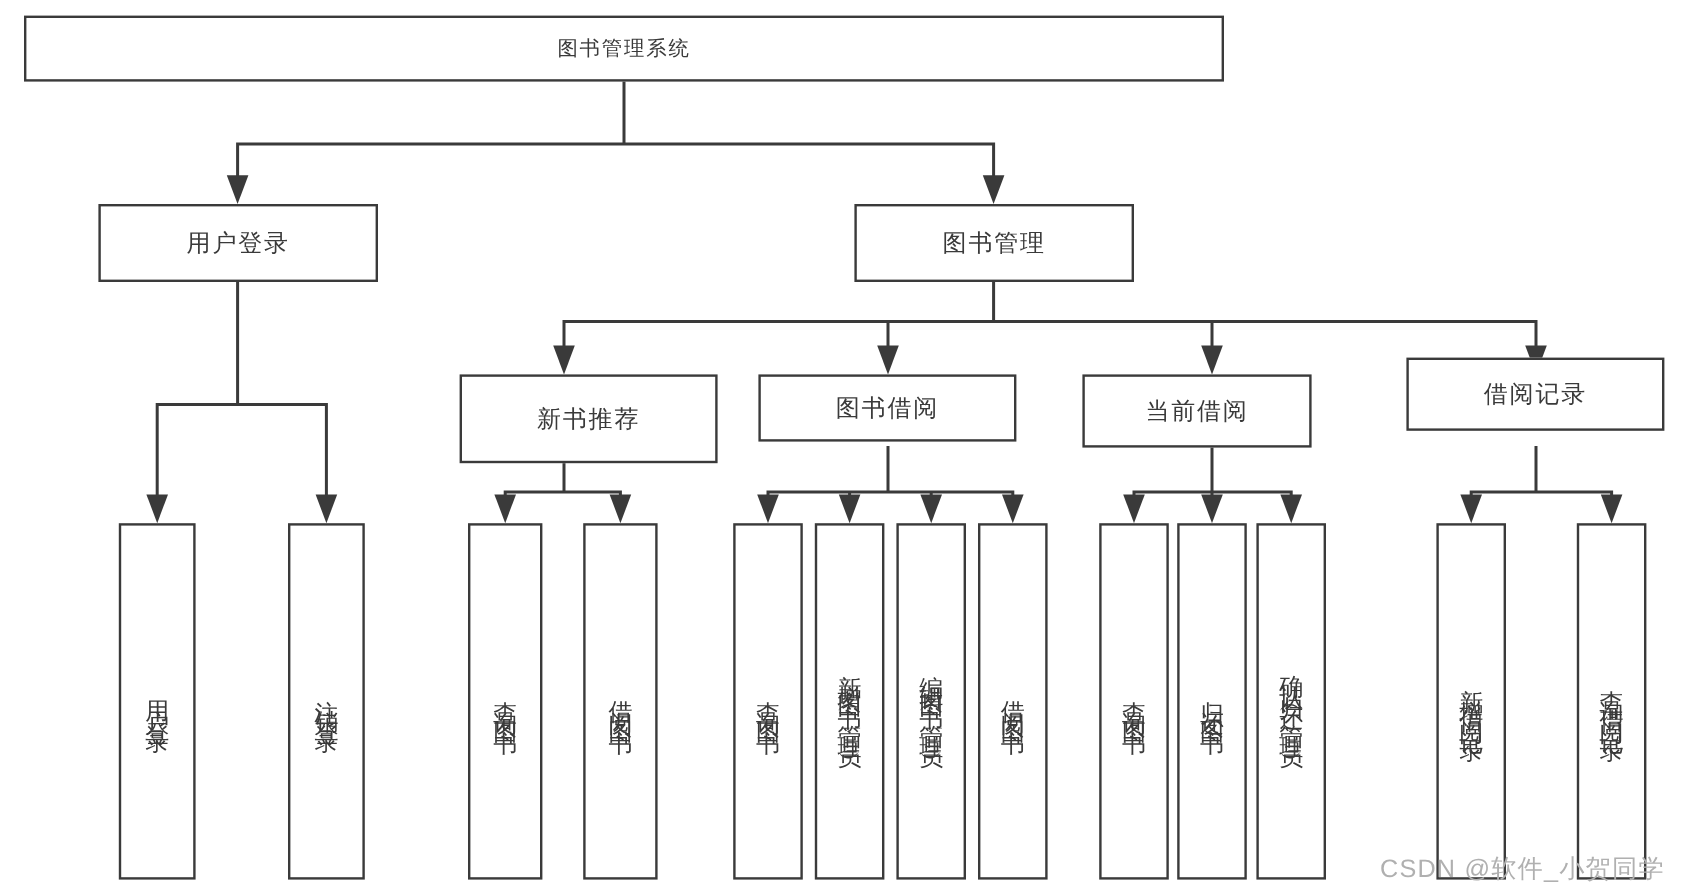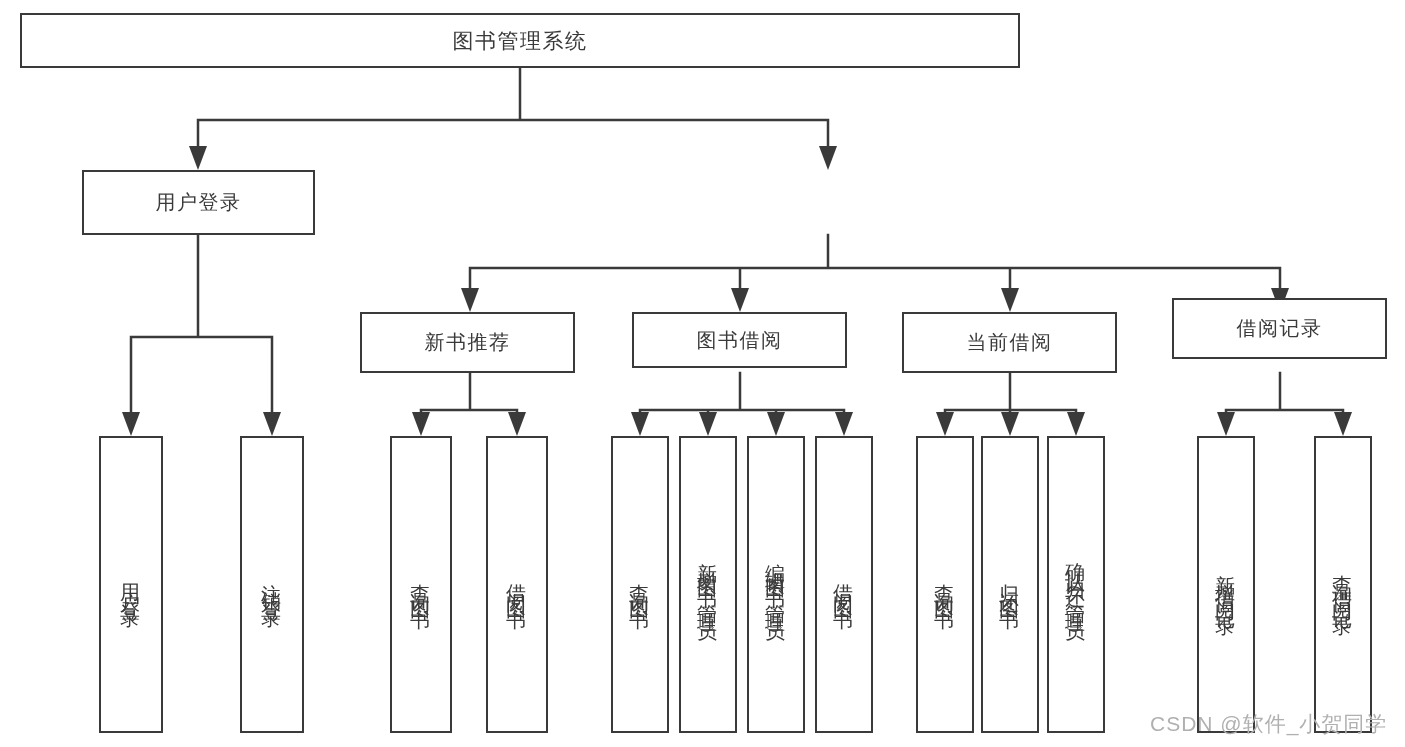--- a/index.html
+++ b/index.html
@@ -20,21 +20,21 @@
   .connectors path{stroke:var(--line);stroke-width:2.5;fill:none;stroke-linecap:square;}
   .connectors polygon{fill:var(--line);}
   .box{
     position:absolute;box-sizing:border-box;
     border:2px solid var(--line);
     background:#fff;
     display:flex;align-items:center;justify-content:center;
     color:var(--text);
   }
   .hlabel{font-size:20px;letter-spacing:1.5px;white-space:nowrap;}
-  .root-box .hlabel{font-size:21px;}
+  .root-box .hlabel{font-size:17px;}
   .vbox .vlabel{
     writing-mode:vertical-rl;
     text-orientation:mixed;
     font-size:20px;
     letter-spacing:0.42em;
     white-space:nowrap;
   }
   .watermark{
     position:absolute;left:1150px;top:710px;
     font-size:21px;color:var(--watermark);
@@ -82,28 +82,31 @@
     <polygon points="1334,412 1352,412 1343,436"></polygon>
   </svg>
 
   <div class="box root-box" style="left:20px;top:13px;width:1000px;height:55px">
     <span class="hlabel">图书管理系统</span>
   </div>
 
   <div class="box" style="left:82px;top:170px;width:233px;height:65px">
     <span class="hlabel">用户登录</span>
   </div>
+  <div class="box" style="left:712px;top:170px;width:233px;height:65px">
+    <span class="hlabel">图书管理</span>
+  </div>
 
-  <div class="box" style="left:360px;top:312px;width:215px;height:61px">
+  <div class="box" style="left:383px;top:312px;width:215px;height:74px">
     <span class="hlabel">新书推荐</span>
   </div>
   <div class="box" style="left:632px;top:312px;width:215px;height:56px">
     <span class="hlabel">图书借阅</span>
   </div>
-  <div class="box" style="left:902px;top:312px;width:215px;height:61px">
+  <div class="box" style="left:902px;top:312px;width:191px;height:61px">
     <span class="hlabel">当前借阅</span>
   </div>
   <div class="box" style="left:1172px;top:298px;width:215px;height:61px">
     <span class="hlabel">借阅记录</span>
   </div>
 
   <div class="box vbox" style="left:99px;top:436px;width:64px;height:297px">
     <span class="vlabel">用户登录</span>
   </div>
   <div class="box vbox" style="left:240px;top:436px;width:64px;height:297px">

